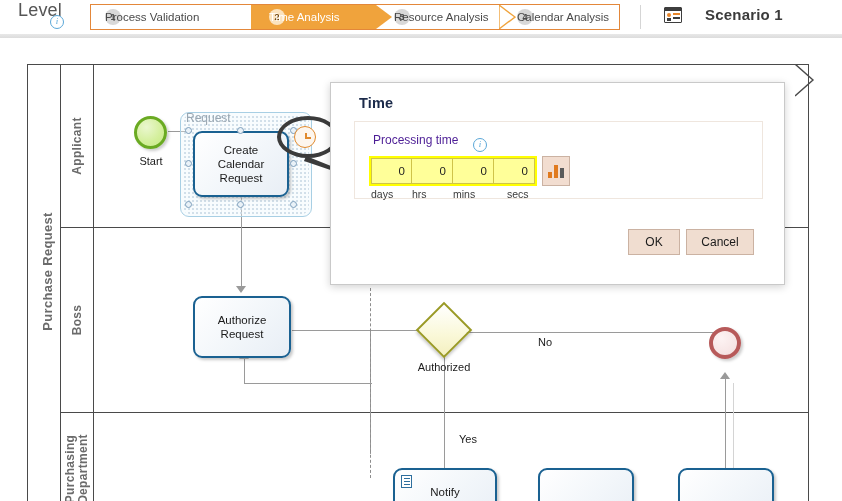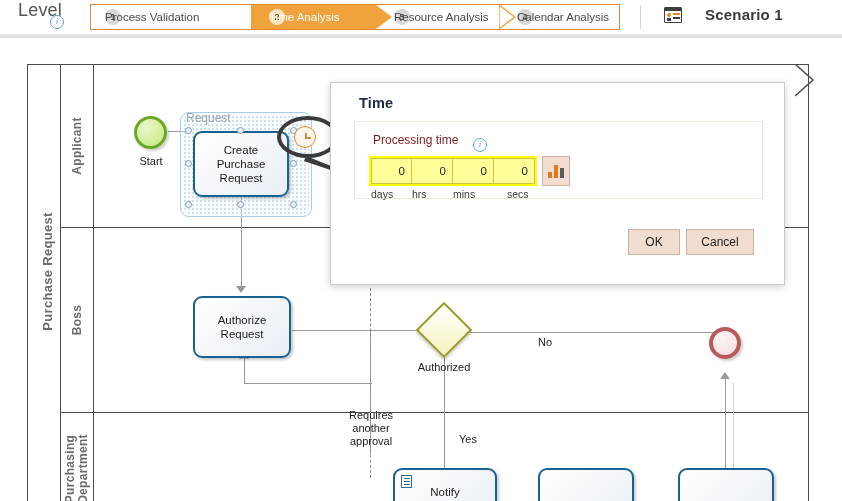--- a/index.html
+++ b/index.html
@@ -193,21 +193,21 @@
   }
   #dlg-title{
     position:absolute;left:28px;top:12px;
     font-size:14.5px;font-weight:bold;color:#1b2a4a;letter-spacing:.2px;
   }
   #dlg-panel{
     position:absolute;left:23px;top:38px;width:409px;height:78px;
     border:1px solid #efe6de;box-sizing:border-box;background:#fff;
   }
   #proc-label{
-    position:absolute;left:18px;top:11px;font-size:12px;color:#7f1d1d;
+    position:absolute;left:18px;top:11px;font-size:12px;color:#4c1d95;
   }
   #proc-info{position:absolute;left:118px;top:12px;}
   #time-fields{
     position:absolute;left:14px;top:34px;height:26px;
     background:#ffff00;padding:2px;box-sizing:content-box;
     display:flex;align-items:stretch;
   }
   .tfield{
     width:41px;border:1px solid #cfc34a;border-left:none;
     background:#ffff99;box-sizing:border-box;
@@ -351,21 +351,21 @@
   <div class="arrowhead" style="left:720px;top:334px;border-left:5px solid transparent;border-right:5px solid transparent;border-bottom:7px solid #9a9a9a;"></div>
   <div class="conn" style="left:733px;top:345px;width:1px;height:118px;background:#d4d4d4;"></div>
 
   <div class="selbox" style="left:180px;top:74px;width:132px;height:105px;">
     <div class="dotfill"></div>
   </div>
   <div class="lbl" style="left:186px;top:74px;width:120px;color:#9aa7b2;font-size:12px;text-align:left;">Request</div>
 
   <div class="task sel" style="left:193px;top:93px;width:96px;height:66px;flex-direction:column;">
     <div>Create</div>
-    <div>Purchase</div>
+    <div>Calendar</div>
     <div>Request</div>
   </div>
 
   <div class="handle" style="left:185px;top:89px;"></div>
   <div class="handle" style="left:237px;top:89px;"></div>
   <div class="handle" style="left:290px;top:89px;"></div>
   <div class="handle" style="left:185px;top:122px;"></div>
   <div class="handle" style="left:290px;top:122px;"></div>
   <div class="handle" style="left:185px;top:163px;"></div>
   <div class="handle" style="left:237px;top:163px;"></div>
@@ -377,25 +377,20 @@
   <div class="task" style="left:193px;top:258px;width:98px;height:62px;flex-direction:column;">
     <div>Authorize</div>
     <div>Request</div>
   </div>
 
   <div class="gw" style="left:424px;top:272px;"></div>
   <div class="lbl" style="left:394px;top:323px;width:100px;">Authorized</div>
 
   <div class="lbl" style="left:523px;top:298px;width:44px;">No</div>
   <div class="lbl" style="left:448px;top:395px;width:40px;">Yes</div>
-  <div class="lbl" style="left:333px;top:371px;width:76px;">
-    <div>Requires</div>
-    <div>another</div>
-    <div>approval</div>
-  </div>
 
   <div class="ev end" style="left:709px;top:289px;width:32px;height:32px;"></div>
 
   <div class="task" style="left:393px;top:430px;width:104px;height:62px;flex-direction:column;">
     <span class="subproc-ico">
         <i style="top:2px"></i>
         <i style="top:5px"></i>
         <i style="top:8px"></i>
       </span>
     <div style="margin-left:0">Notify</div>

